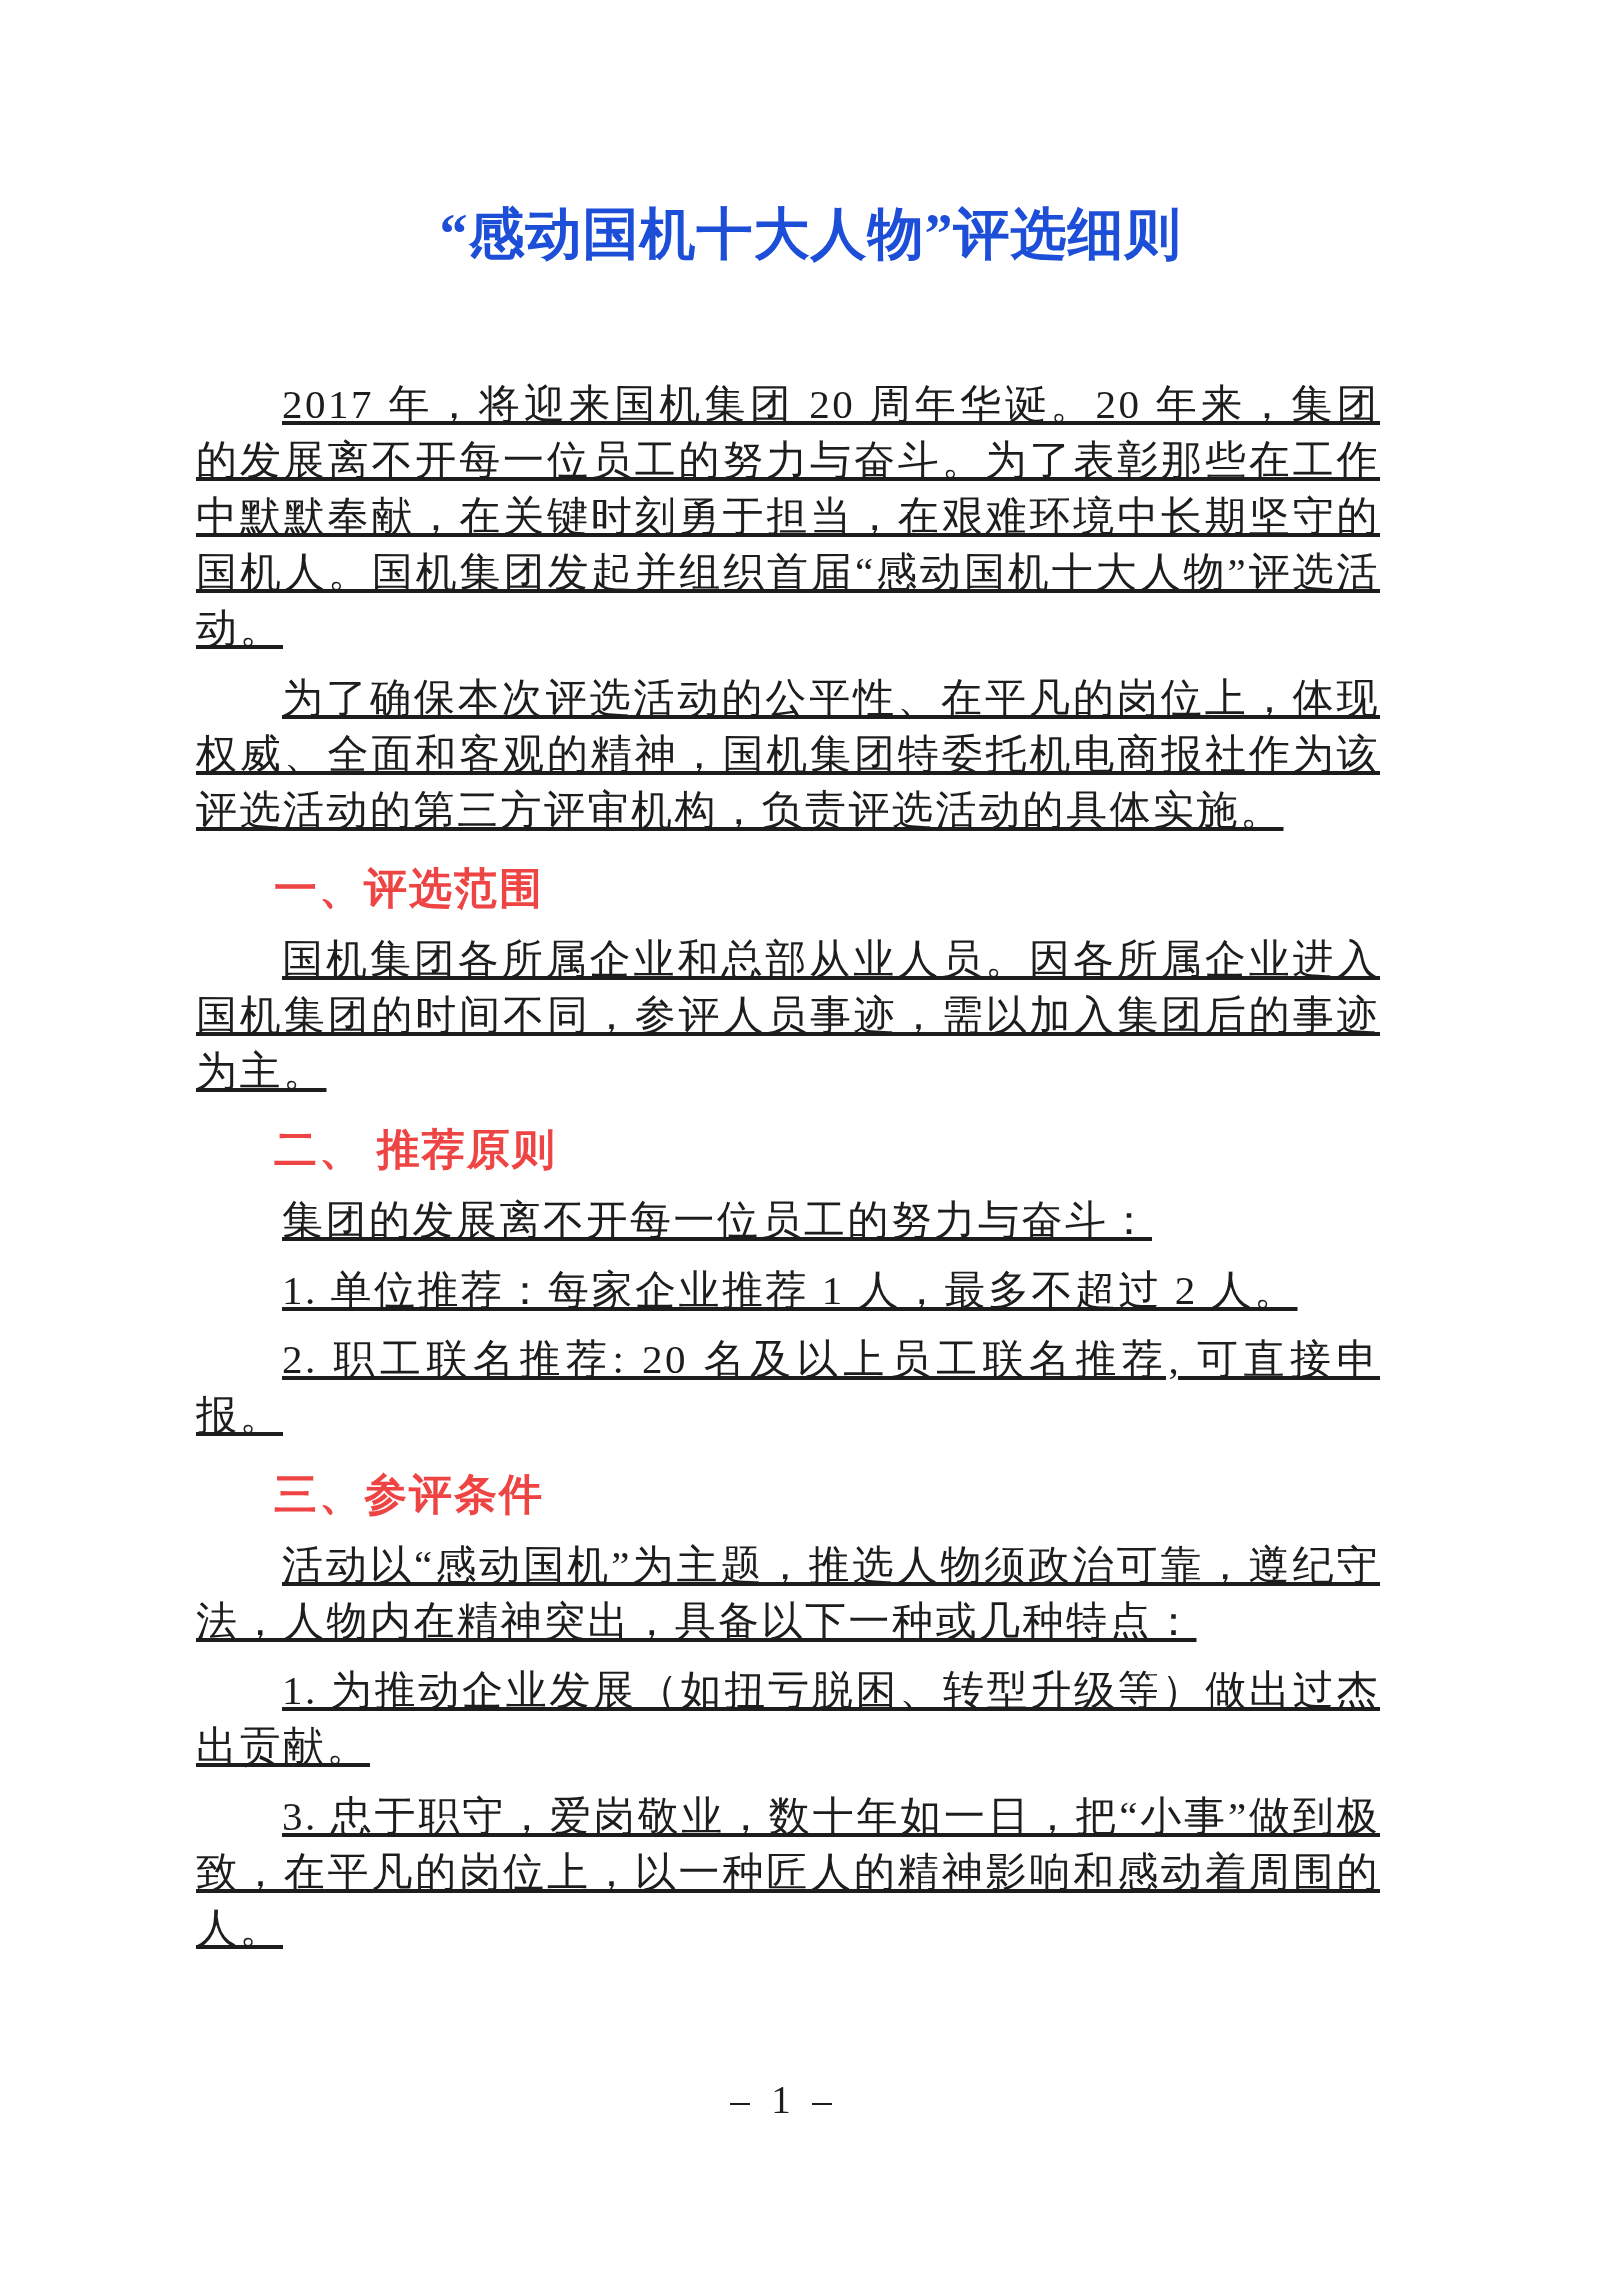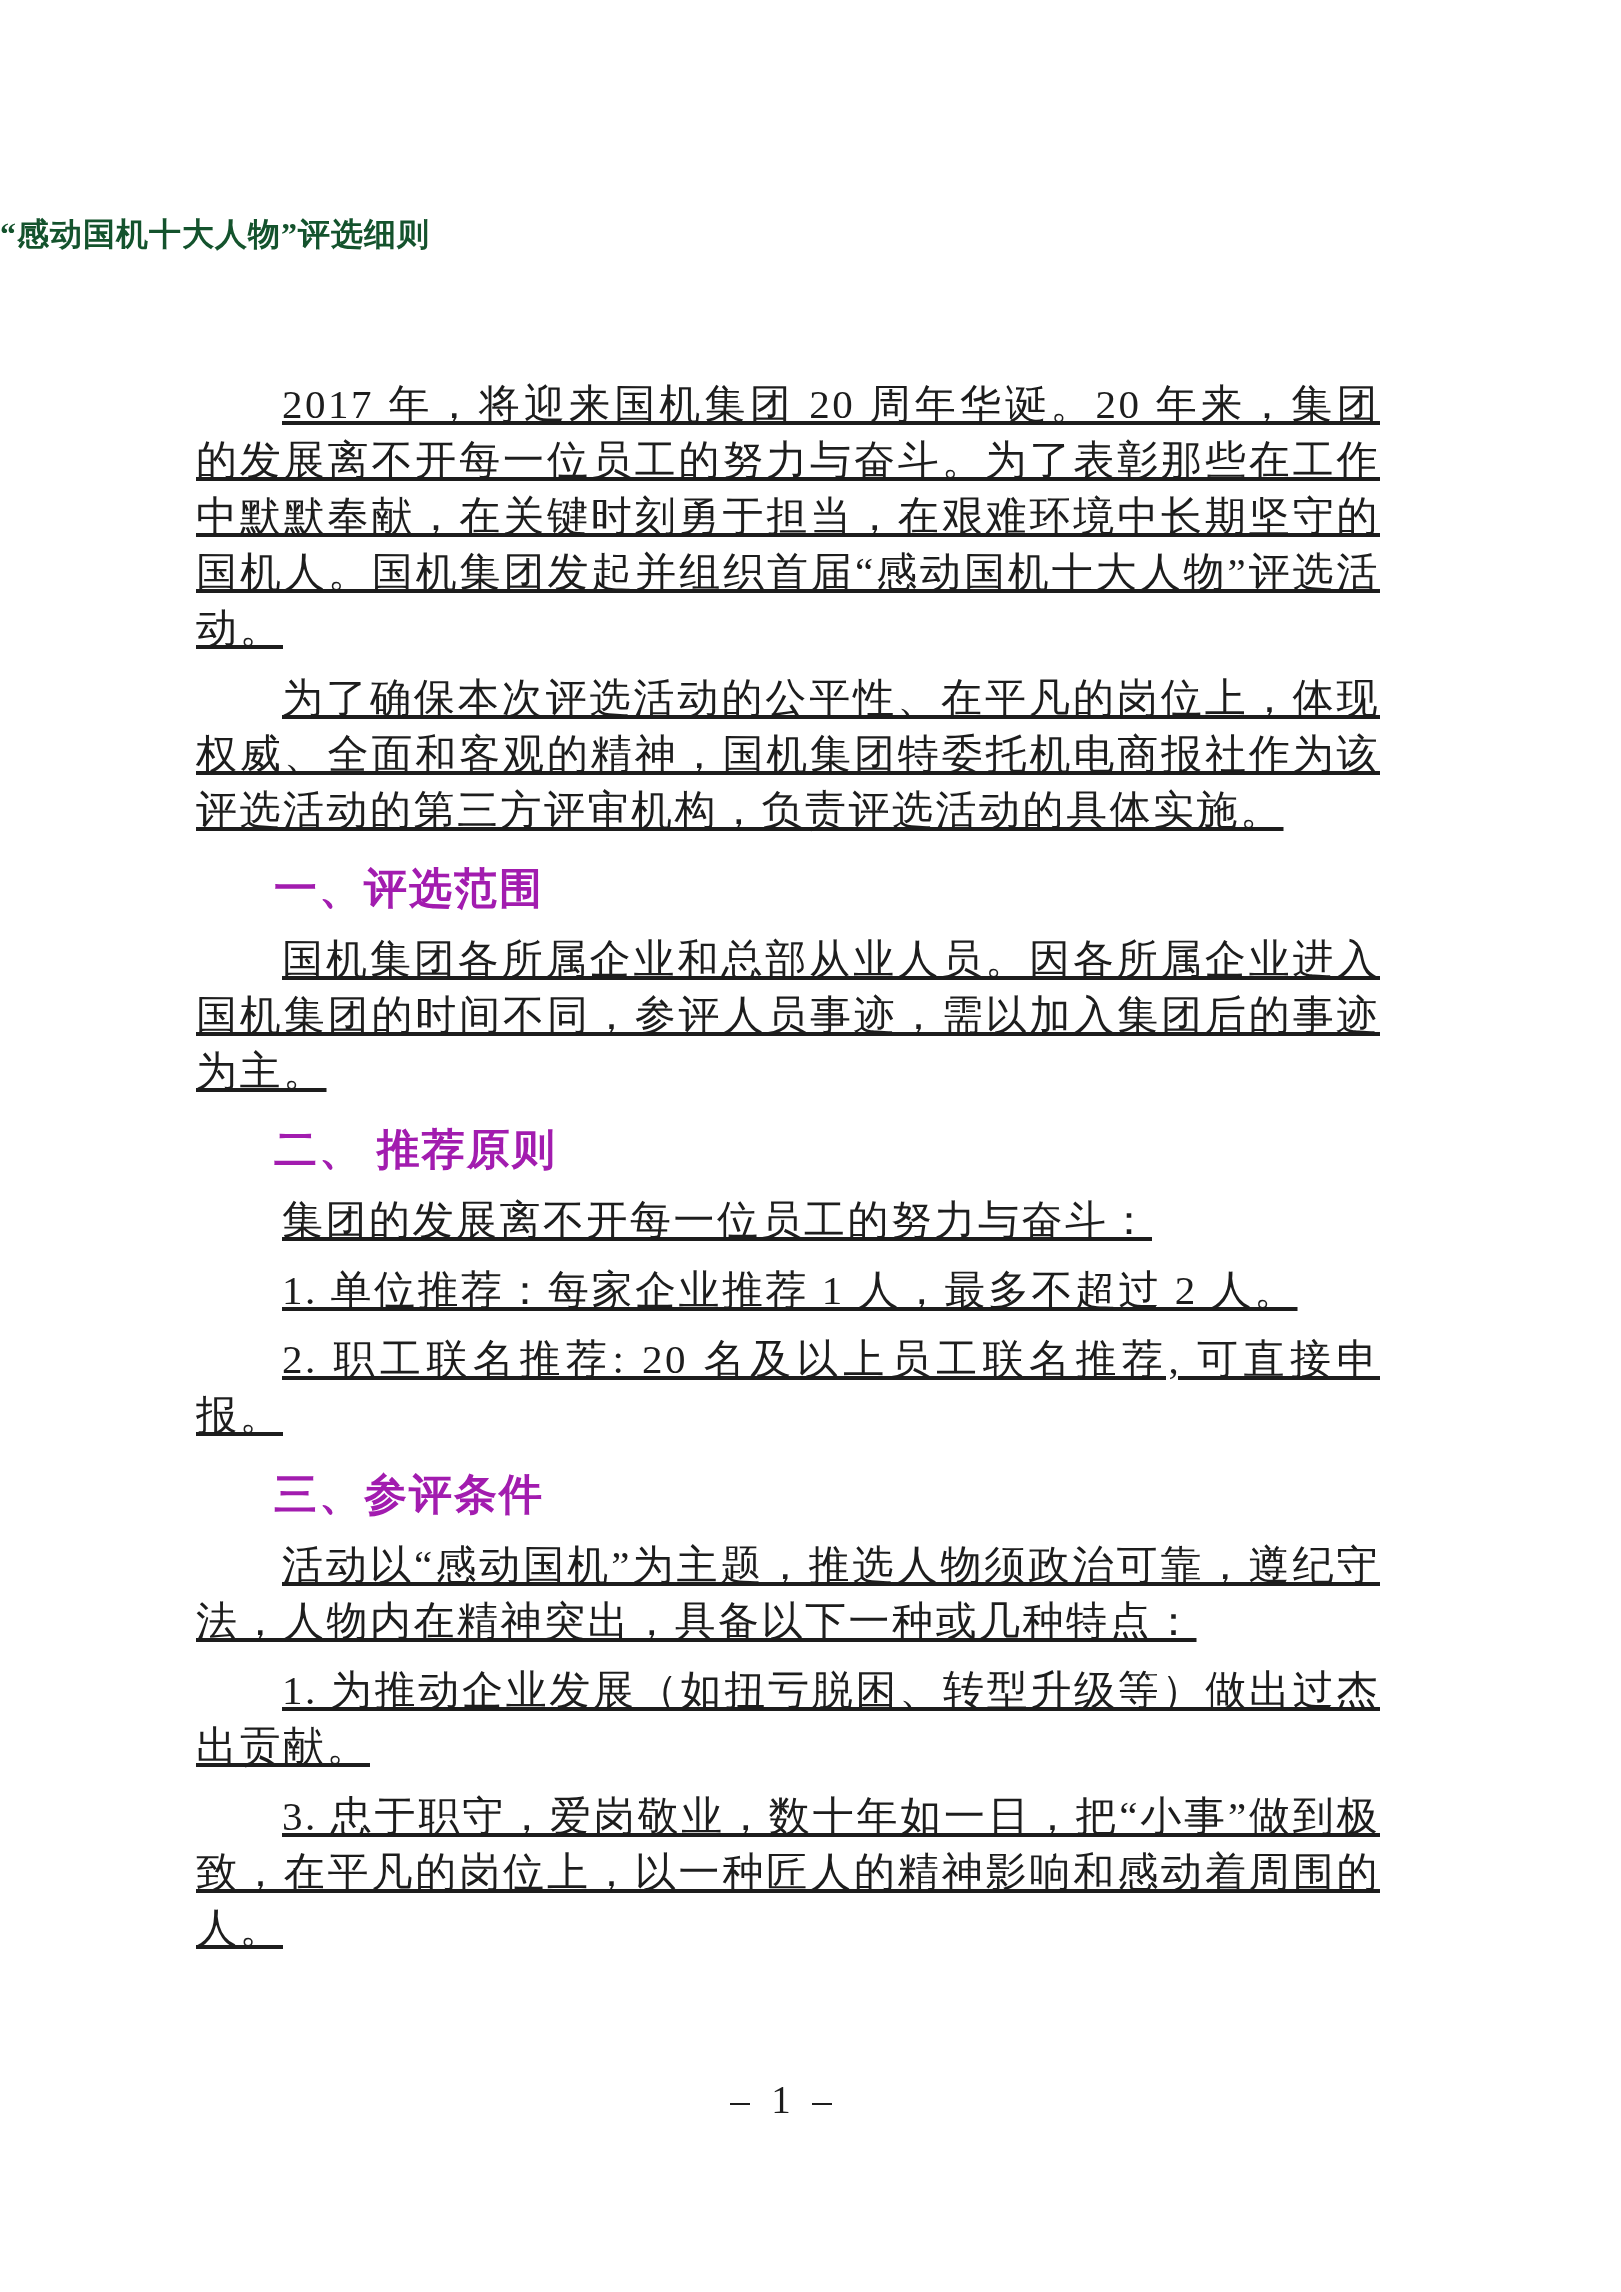--- a/index.html
+++ b/index.html
@@ -15,25 +15,26 @@
     position: relative;
     overflow: hidden;
   }
   .page {
     position: absolute;
     inset: 0;
     background: #ffffff;
   }
   .doc-title {
     margin: 201px 0 0 0;
-    font-size: 32px;
+    text-align: center;
+    font-size: 56px;
     line-height: 67px;
     font-weight: 700;
     letter-spacing: 1px;
-    color: #14532d;
+    color: #1d4ed8;
   }
   .content {
     padding: 0 241px 0 196px;
   }
   .para {
     margin: 13.7px 0 0 0;
     font-size: 41px;
     line-height: 56px;
     letter-spacing: 2.5px;
     text-align: justify;
@@ -44,21 +45,21 @@
   .para.first {
     margin-top: 108px;
   }
   .heading {
     margin: 23.5px 0 0 0;
     font-size: 43px;
     line-height: 56px;
     font-weight: 700;
     letter-spacing: 2px;
     text-indent: 78px;
-    color: #a21caf;
+    color: #ef4444;
   }
   .page-footer {
     position: absolute;
     left: 0;
     right: 53px;
     top: 2076px;
     text-align: center;
     font-size: 39px;
     line-height: 47px;
     letter-spacing: 5.9px;

